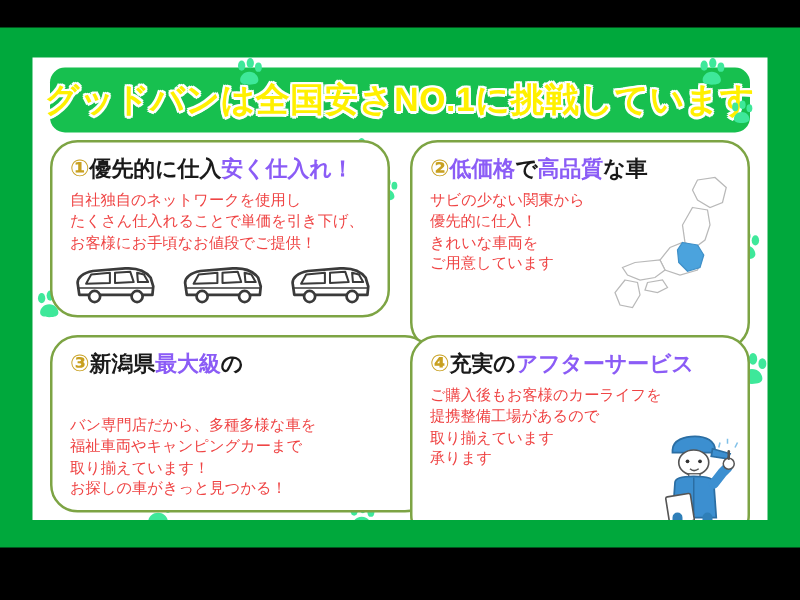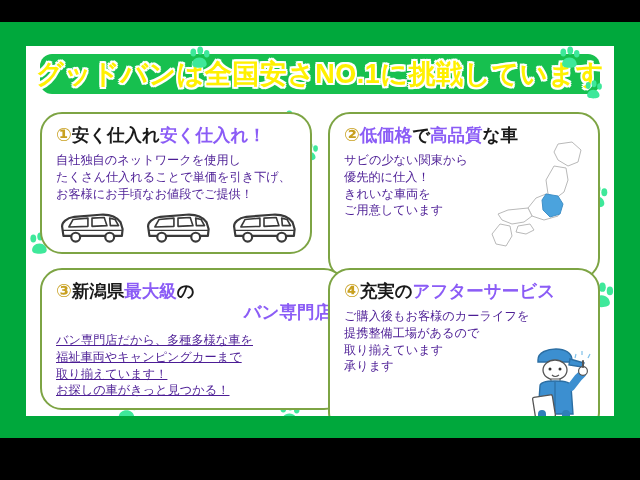--- a/index.html
+++ b/index.html
@@ -7,21 +7,21 @@
        font-family:"Liberation Sans","DejaVu Sans",sans-serif;}
   #stage{position:relative;width:640px;height:480px;background:#000;}
 
   
   .frame{position:absolute;left:0;top:22px;width:640px;height:416px;
          background:#00a83c;}
   .page{position:absolute;left:26px;top:46px;width:588px;height:370px;
         background:#ffffff;overflow:hidden;}
 
   
-  .banner{position:absolute;left:14px;top:8px;width:560px;height:40px;
+  .banner{position:absolute;left:14px;top:8px;width:560px;height:52px;
           background:#17c04f;border-radius:12px;
           display:flex;align-items:center;justify-content:center;}
   .banner-text{font-size:27px;font-weight:bold;color:#fff000;
        letter-spacing:.5px;white-space:nowrap;
        text-shadow:
          -1.6px -1.6px 0 #ffffff, 1.6px -1.6px 0 #ffffff,
          -1.6px  1.6px 0 #ffffff, 1.6px  1.6px 0 #ffffff,
           0 -1.8px 0 #ffffff, 0 1.8px 0 #ffffff,
          -1.8px 0 0 #ffffff, 1.8px 0 0 #ffffff;}
 
@@ -36,23 +36,23 @@
 
   .head{position:absolute;left:14px;top:10px;right:8px;
         font-size:17.5px;font-weight:bold;color:#1a1a1a;
         white-space:nowrap;line-height:1.15;}
   .head.l2{position:absolute;left:14px;top:32px;text-align:right;right:12px;}
   .num{color:#c8a020;font-size:18.5px;}
   .red{color:#8b5cf6;}
   .blk{color:#1a1a1a;}
 
   .body{position:absolute;left:14px;right:8px;
-        font-size:12.2px;color:#4c1d95;line-height:1.38;
+        font-size:12.2px;color:#ef4444;line-height:1.38;
         white-space:nowrap;}
-  .b1{top:38px;} .b2{top:38px;} .b3{top:62px;text-decoration:underline;} .b4{top:38px;}
+  .b1{top:38px;} .b2{top:38px;} .b3{top:62px;} .b4{top:38px;}
 
   
   .vans{position:absolute;left:16px;bottom:8px;display:flex;gap:18px;}
 
   
   .mapwrap{position:absolute;right:6px;top:26px;width:104px;height:112px;}
 
   
   .mech{position:absolute;right:6px;bottom:4px;width:76px;height:84px;}
 
@@ -166,21 +166,21 @@
       <ellipse cx="17.5" cy="5.5" rx="3.6" ry="5"></ellipse>
       <ellipse cx="25.5" cy="9.5" rx="3.4" ry="4.6"></ellipse>
       <path d="M16.5 14c5.5 0 9 4.2 9 8.2 0 3.4-3.6 4.6-9 4.6s-9-1.2-9-4.6c0-4 3.5-8.2 9-8.2z"></path>
         </g>
     </svg>
 
     <div class="grid">
 
       <div class="card c1">
         <div class="head">
-          <span class="num">①</span><span class="blk">安く仕入れ</span><span class="red">安く仕入れ！</span>
+          <span class="num">①</span><span class="blk">優先的に仕入</span><span class="red">安く仕入れ！</span>
         </div>
         <div class="body b1">
           <div>自社独自のネットワークを使用し</div>
           <div>たくさん仕入れることで単価を引き下げ、</div>
           <div>お客様にお手頃なお値段でご提供！</div>
         </div>
         <div class="vans">
           <svg width="68" height="34" viewBox="0 0 100 50">
             <g fill="none" stroke="#3a3a3a" stroke-width="3.2" stroke-linejoin="round">
               <path d="M8 38 L6 24 C6 18 12 12 24 10 L62 7 C76 6 86 10 92 18 L95 28 L94 38 Z"></path>
@@ -252,23 +252,20 @@
 
             <path d="M58 54 L70 56 L75 64 L72 74 L62 77 L55 70 L54 60 Z" fill="#4ba3dd" stroke="#3f90c8" stroke-width="1"></path>
           </svg>
         </div>
       </div>
 
       <div class="card c3">
         <div class="head">
           <span class="num">③</span><span class="blk">新潟県</span><span class="red">最大級</span><span class="blk">の</span>
         </div>
-        <div class="head l2">
-          <span class="red">バン専門店</span>
-        </div>
         <div class="body b3">
           <div>バン専門店だから、多種多様な車を</div>
           <div>福祉車両やキャンピングカーまで</div>
           <div>取り揃えています！</div>
           <div>お探しの車がきっと見つかる！</div>
         </div>
       </div>
 
       <div class="card c4">
         <div class="head">

